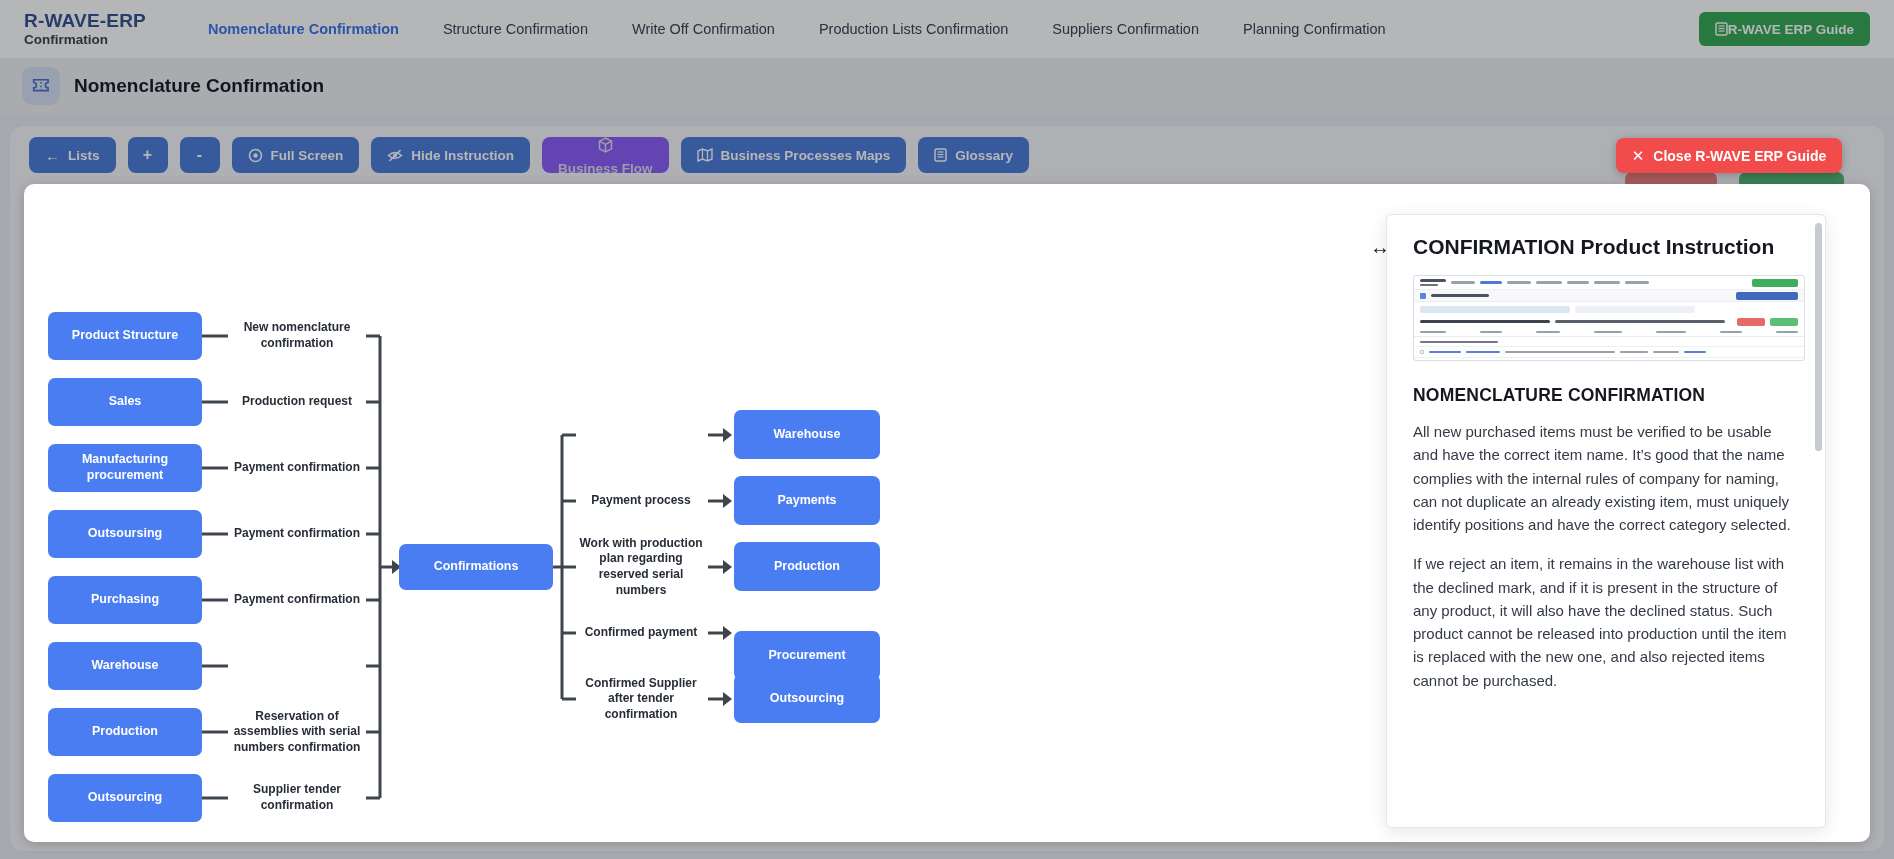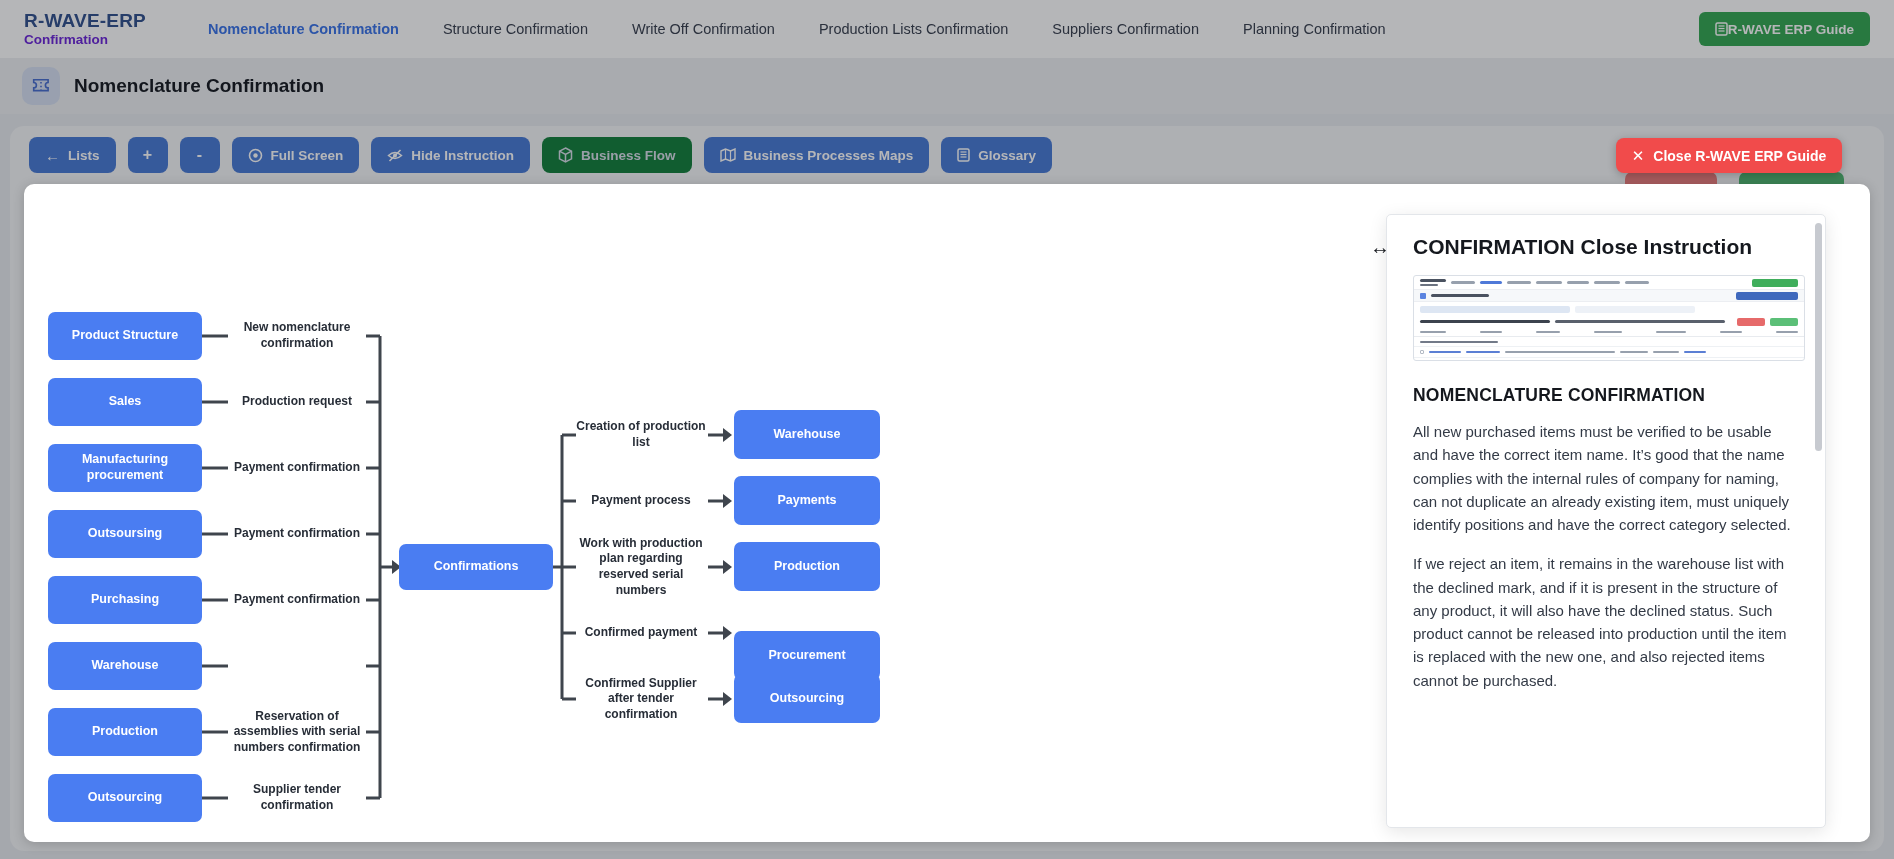--- a/index.html
+++ b/index.html
@@ -3,37 +3,37 @@
 <meta charset="utf-8">
 <style>
   * { margin:0; padding:0; box-sizing:border-box; }
   body { font-family:"Liberation Sans", sans-serif; background:#555; }
   .screen { position:relative; width:1894px; height:859px; background:#e9ebef; overflow:hidden; font-family:"Liberation Sans", sans-serif; }
 
   
   .topnav { position:absolute; top:0; left:0; right:0; height:58px; background:#ffffff; display:flex; align-items:center; padding:0 24px; z-index:1; }
   .logo-block { display:flex; flex-direction:column; justify-content:center; line-height:1.15; }
   .logo-title { font-size:19px; font-weight:800; color:#33528f; letter-spacing:0.2px; }
-  .logo-subtitle { font-size:13.5px; font-weight:700; color:#6d28d9; }
+  .logo-subtitle { font-size:13.5px; font-weight:700; color:#404040; }
   .nav-links { display:flex; gap:44px; margin-left:62px; }
   .nav-link { font-size:14.5px; color:#3a4150; font-weight:500; cursor:pointer; white-space:nowrap; }
   .nav-link.active { color:#3b74e8; font-weight:600; }
   .guide-btn { margin-left:auto; background:#35a854; color:#fff; height:34px; border-radius:6px; display:flex; align-items:center; gap:0; padding:0 16px; font-weight:700; font-size:13.5px; border:none; cursor:pointer; }
 
   
   .pagebar { position:absolute; top:58px; left:0; right:0; height:56px; background:#eef0f3; display:flex; align-items:center; gap:14px; padding:0 22px; z-index:1; }
   .pagebar-icon { width:38px; height:38px; border-radius:10px; background:#d7e0f2; display:flex; align-items:center; justify-content:center; }
   .page-title { font-size:19px; font-weight:700; color:#171b22; }
 
   
   .guide-wrapper { position:absolute; left:10px; top:126px; width:1874px; height:725px; background:#f5f6f8; border-radius:14px; z-index:1; }
   .toolbar { display:flex; gap:12px; padding:11px 0 0 19px; }
   .tb-btn { height:36px; background:#4a7bd6; color:#fff; border:none; border-radius:8px; font-family:"Liberation Sans", sans-serif; font-size:13.5px; font-weight:700; display:flex; align-items:center; gap:8px; padding:0 16px; cursor:pointer; white-space:nowrap; }
   .tb-btn.square { width:40px; padding:0; justify-content:center; font-size:16px; }
-  .tb-btn.disabled { background:#15803d; color:#d9dfe9; cursor:default; }
+  .tb-btn.disabled { background:#8b5cf6; color:#d9dfe9; cursor:default;flex-direction:column; }
   .tb-btn svg { flex:0 0 auto; }
   .arrow-glyph { font-size:15px; line-height:1; }
 
   
   .close-guide-btn { position:absolute; left:1616px; top:138px; width:226px; height:35px; background:#f14b4b; color:#fff; border:none; border-radius:8px; font-family:"Liberation Sans", sans-serif; font-size:14px; font-weight:700; display:flex; align-items:center; justify-content:center; gap:9px; z-index:50; cursor:pointer; box-shadow:0 2px 8px rgba(0,0,0,0.25); }
   .close-x { font-size:15px; font-weight:400; }
   .decline-btn { position:absolute; left:1625px; top:172px; width:92px; height:34px; background:#ee8080; color:#fff; border:none; border-radius:7px; font-family:"Liberation Sans", sans-serif; font-size:13.5px; font-weight:700; display:flex; align-items:center; justify-content:center; gap:7px; z-index:2; cursor:pointer; }
   .confirm-btn { position:absolute; left:1739px; top:172px; width:105px; height:34px; background:#52b873; color:#fff; border:none; border-radius:7px; font-family:"Liberation Sans", sans-serif; font-size:13.5px; font-weight:700; display:flex; align-items:center; justify-content:center; gap:7px; z-index:2; cursor:pointer; }
 
   
@@ -240,38 +240,37 @@
     <div class="flow-label src-label" style="top:119px">New nomenclature confirmation</div>
     <div class="flow-label src-label" style="top:185px">Production request</div>
     <div class="flow-label src-label" style="top:251px">Payment confirmation</div>
     <div class="flow-label src-label" style="top:317px">Payment confirmation</div>
     <div class="flow-label src-label" style="top:383px">Payment confirmation</div>
     <div class="flow-label src-label" style="top:515px">Reservation of assemblies with serial numbers confirmation</div>
     <div class="flow-label src-label" style="top:581px">Supplier tender confirmation</div>
 
     <div class="flow-box hub-box">Confirmations</div>
 
-    <div class="flow-label tgt-label" style="top:218px">Creation of production list</div>
     <div class="flow-label tgt-label" style="top:284px">Payment process</div>
     <div class="flow-label tgt-label" style="top:350px">Work with production plan regarding reserved serial numbers</div>
     <div class="flow-label tgt-label" style="top:416px">Confirmed payment</div>
     <div class="flow-label tgt-label" style="top:482px">Confirmed Supplier after tender confirmation</div>
 
     <div class="flow-box tgt-box" style="top:226px">Warehouse</div>
     <div class="flow-box tgt-box" style="top:292px">Payments</div>
     <div class="flow-box tgt-box" style="top:358px">Production</div>
     <div class="flow-box tgt-box" style="top:447px">Procurement</div>
     <div class="flow-box tgt-box" style="top:490px">Outsourcing</div>
   </div>
 
   <div class="panel">
     <span class="panel-resize">↔</span>
     <div class="panel-scrollbar"></div>
     <div class="panel-inner">
-      <h1 class="panel-title">CONFIRMATION Close Instruction</h1>
+      <h1 class="panel-title">CONFIRMATION Product Instruction</h1>
 
       <div class="thumb">
         <div class="t-row t-r1">
           <div class="t-logo">
               <div class="t-bar" style="width:26px;background:#4a5260"></div>
               <div class="t-bar" style="width:18px;height:2px;background:#6b7280"></div>
             </div>
           <div class="t-bar" style="width:24px"></div>
             <div class="t-bar" style="width:22px;background:#4f79d8"></div>
           <div class="t-bar" style="width:24px"></div>

